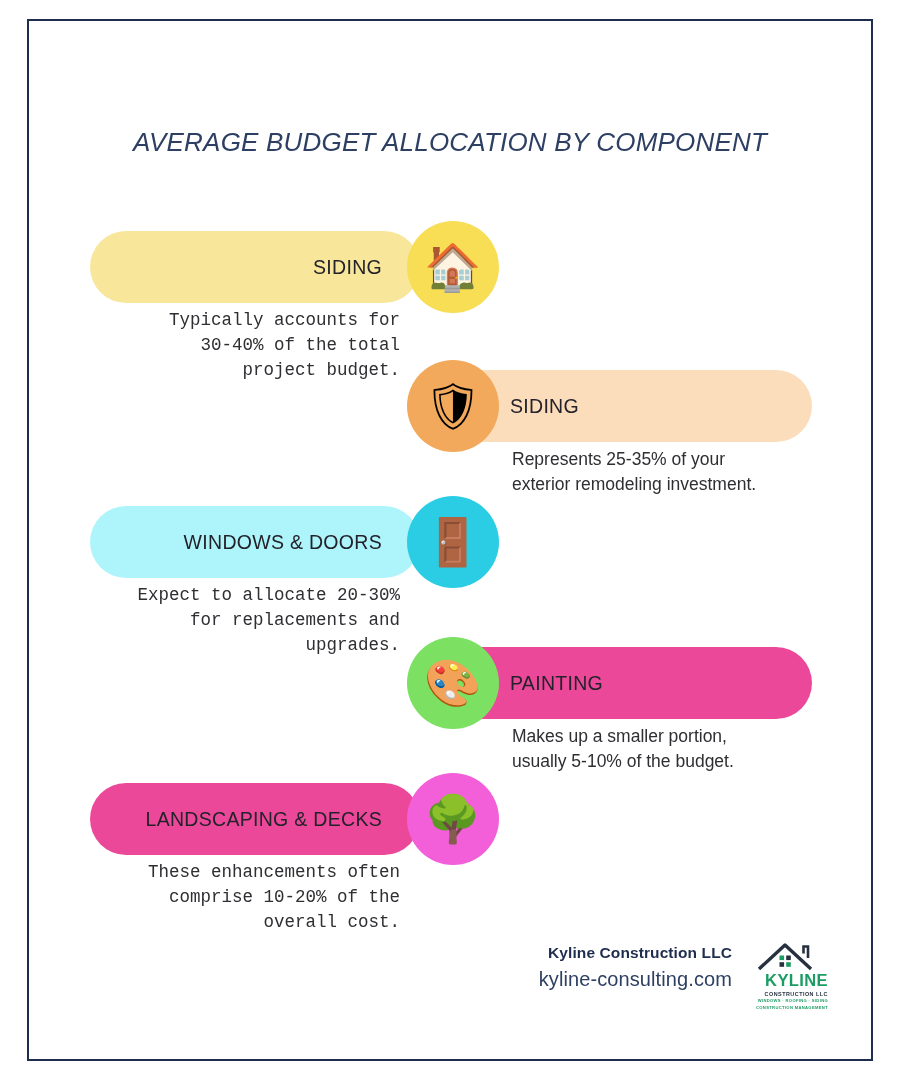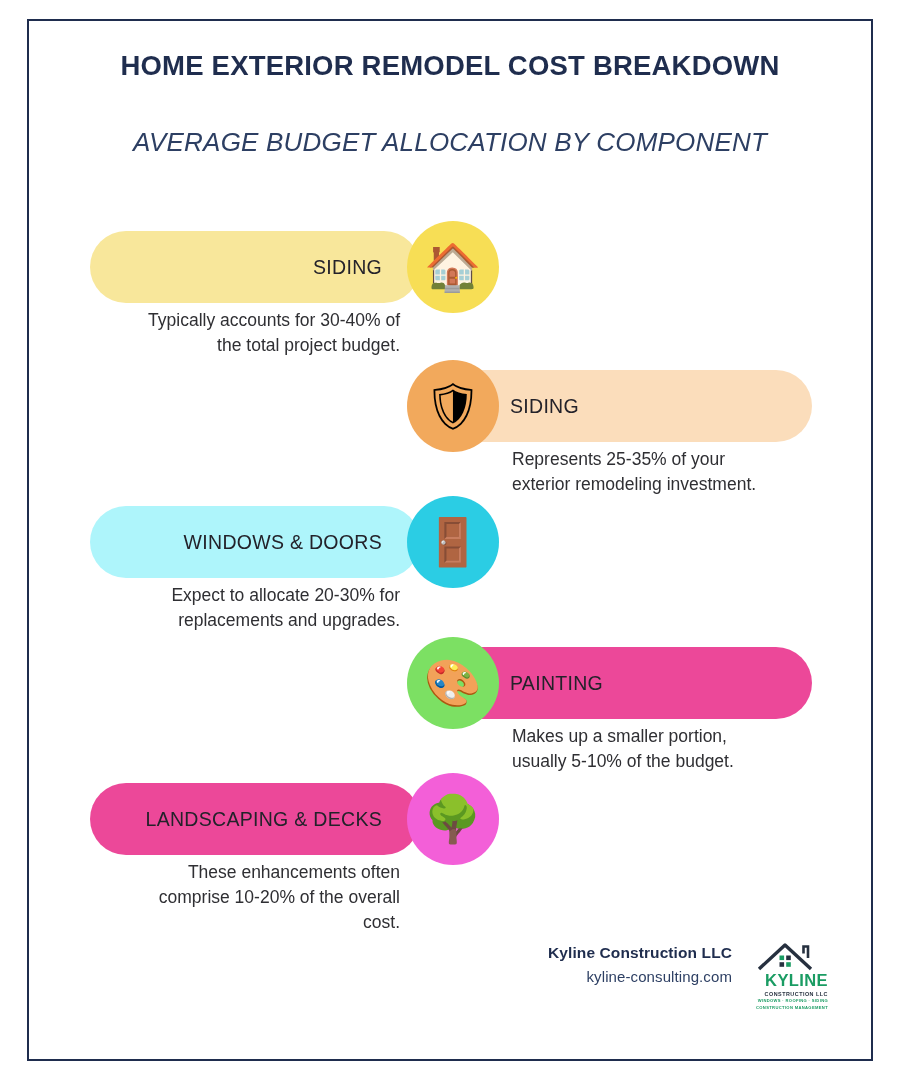--- a/index.html
+++ b/index.html
@@ -93,21 +93,21 @@
   }
 
   .desc {
     position: absolute;
     width: 270px;
     font-size: 17.5px;
     line-height: 25px;
     color: #2f2f33;
     font-family: "Liberation Sans", sans-serif;
   }
-  .desc-left  { left: 130px; text-align: right; }
+  .desc-left  { left: 130px; text-align: right; font-family: Liberation Mono, monospace; }
   .desc-right { left: 512px; text-align: left; }
 
   
   #footer {
     position: absolute;
     left: 520px;
     top: 944px;
     width: 330px;
     height: 70px;
   }
@@ -119,21 +119,21 @@
     text-align: right;
   }
   #brand-name {
     font-size: 15.5px;
     font-weight: bold;
     color: #1f2d4e;
     letter-spacing: 0.1px;
   }
   #brand-url {
     margin-top: 6px;
-    font-size: 15px;
+    font-size: 20px;
     color: #2d3f63;
     letter-spacing: 0.1px;
   }
 
   #logo {
     position: absolute;
     left: 222px;
     top: -3px;
     width: 86px;
     height: 68px;
@@ -163,21 +163,20 @@
     margin-top: 1.5px;
   }
 </style>
 </head>
 <body>
 
 <div id="poster">
 
   <div id="frame"></div>
 
-  <div id="title">HOME EXTERIOR REMODEL COST BREAKDOWN</div>
   <div id="subtitle">AVERAGE BUDGET ALLOCATION BY COMPONENT</div>
 
   <div id="rows-container">
       <div class="row">
         <div class="pill pill-left" style="top: 231px; background: rgb(248, 231, 155);">
           <span class="pill-label">SIDING</span>
         </div>
         <div class="badge" style="left: 407px; top: 221px; background: rgb(247, 222, 85);">
           <span>🏠</span>
         </div>

